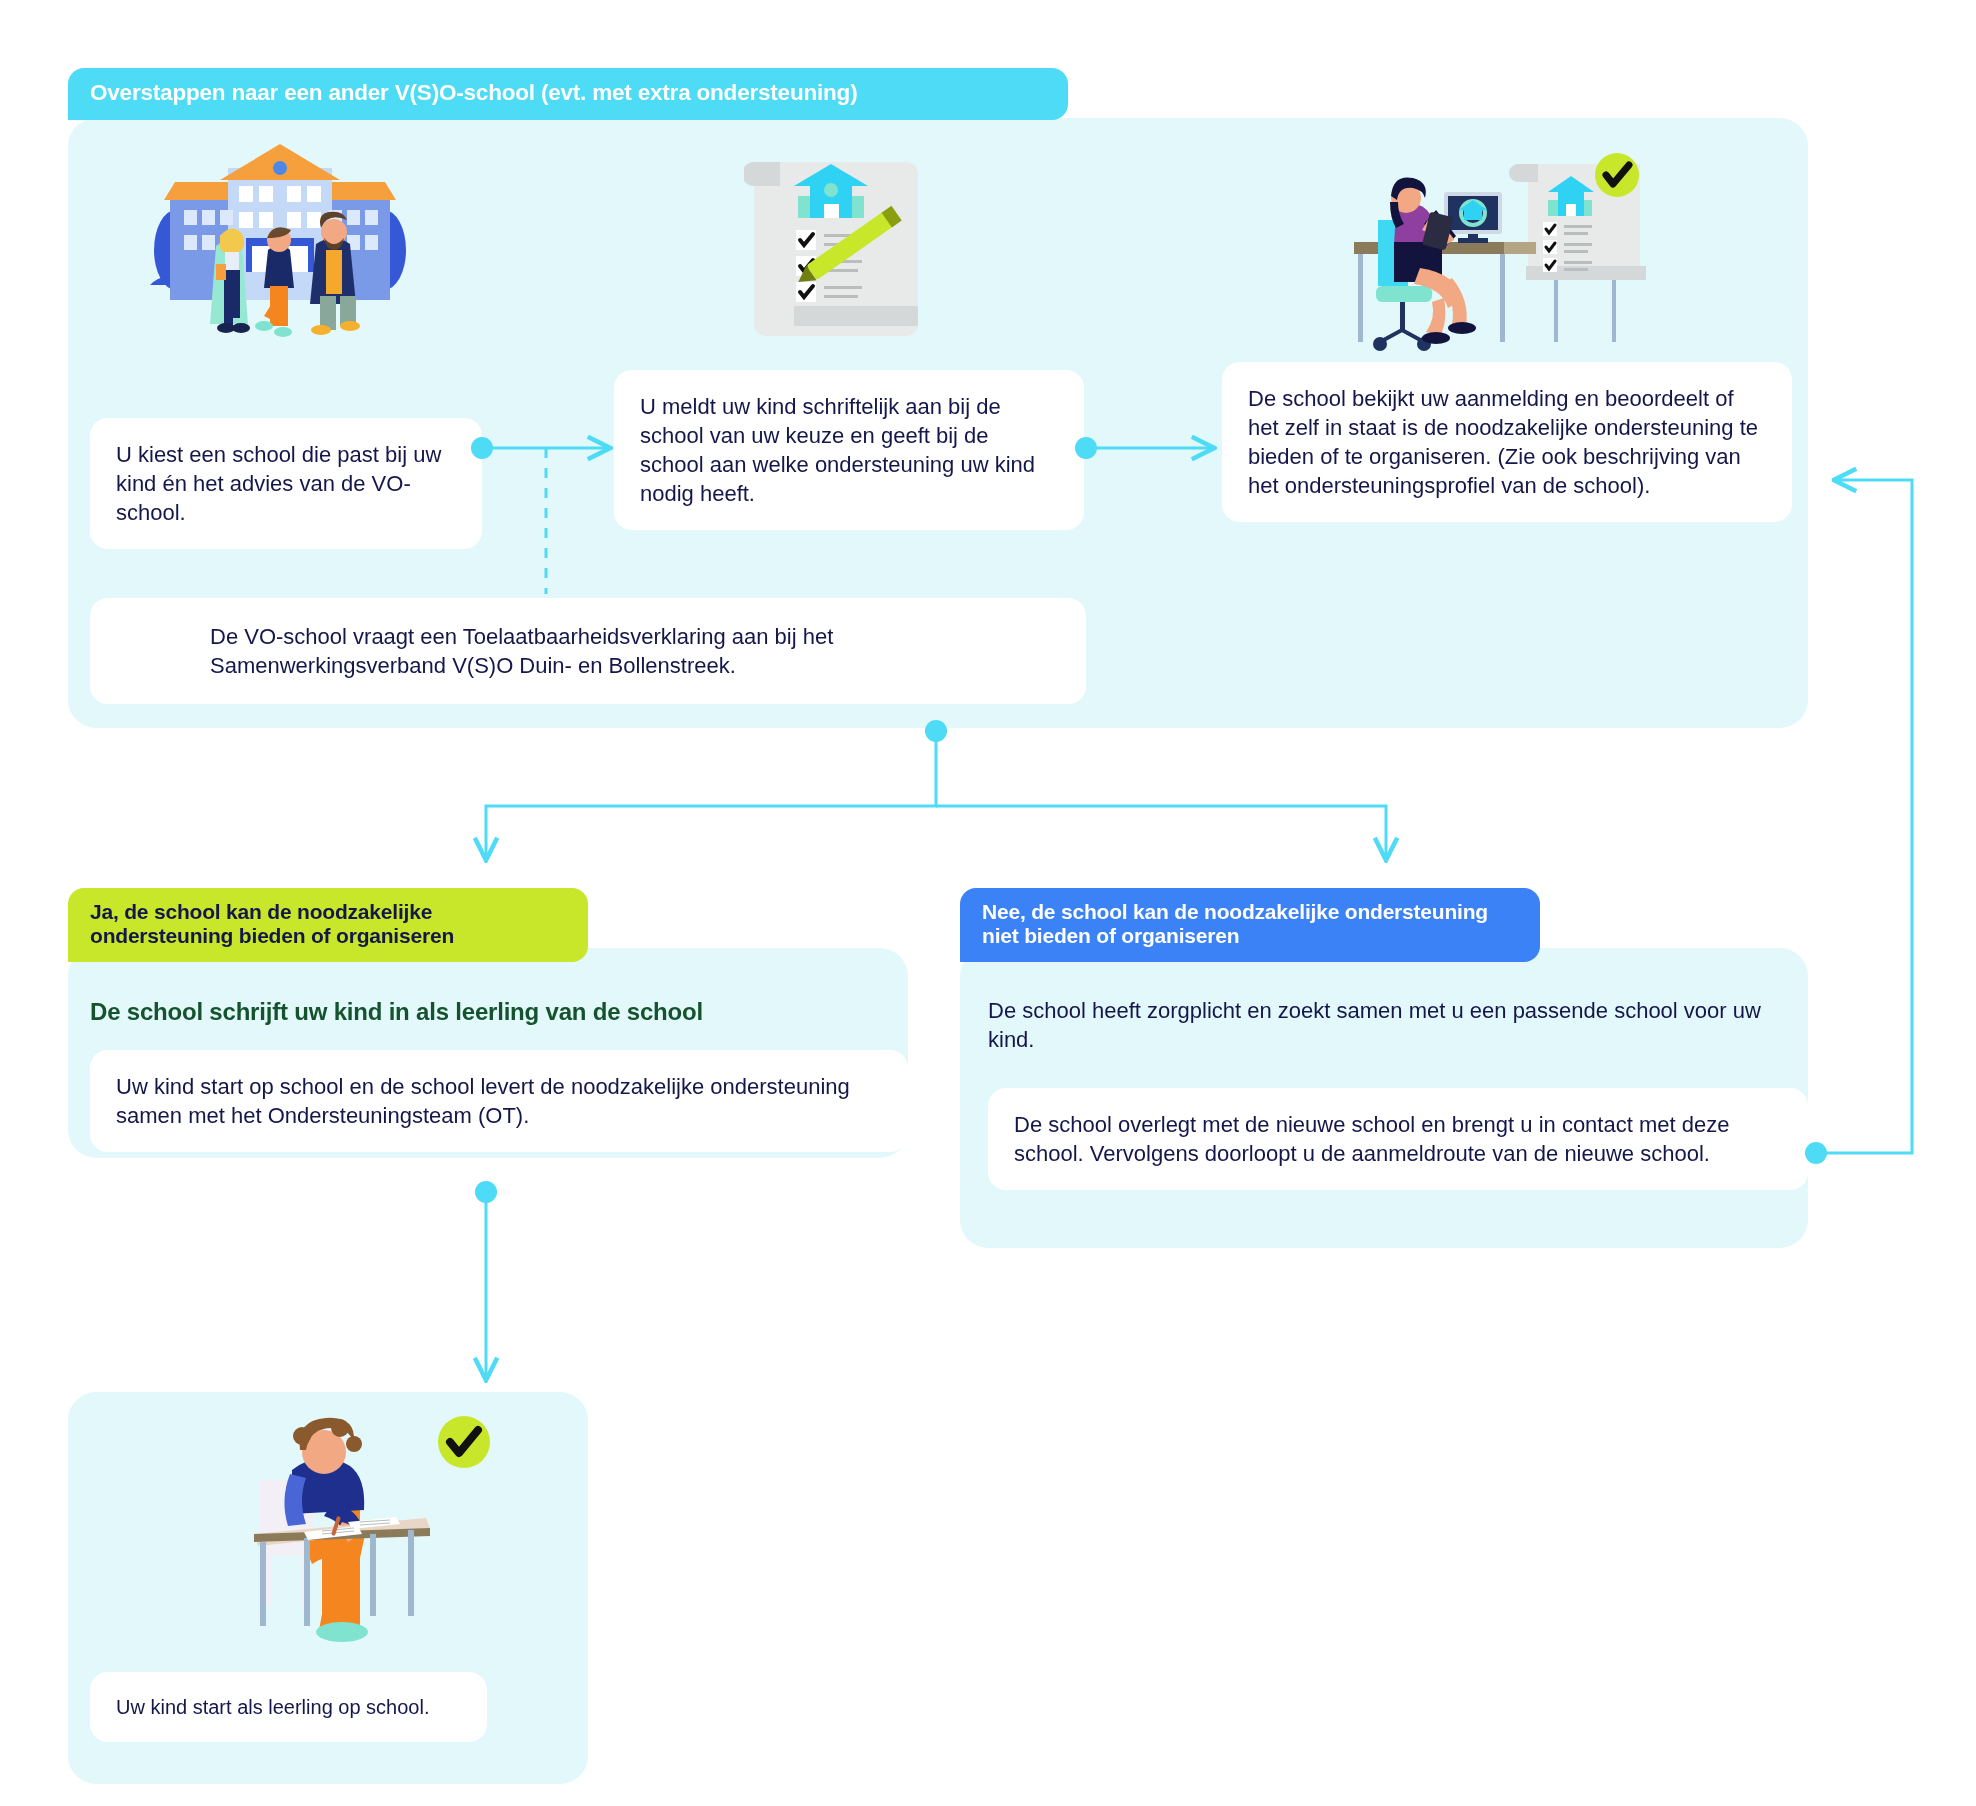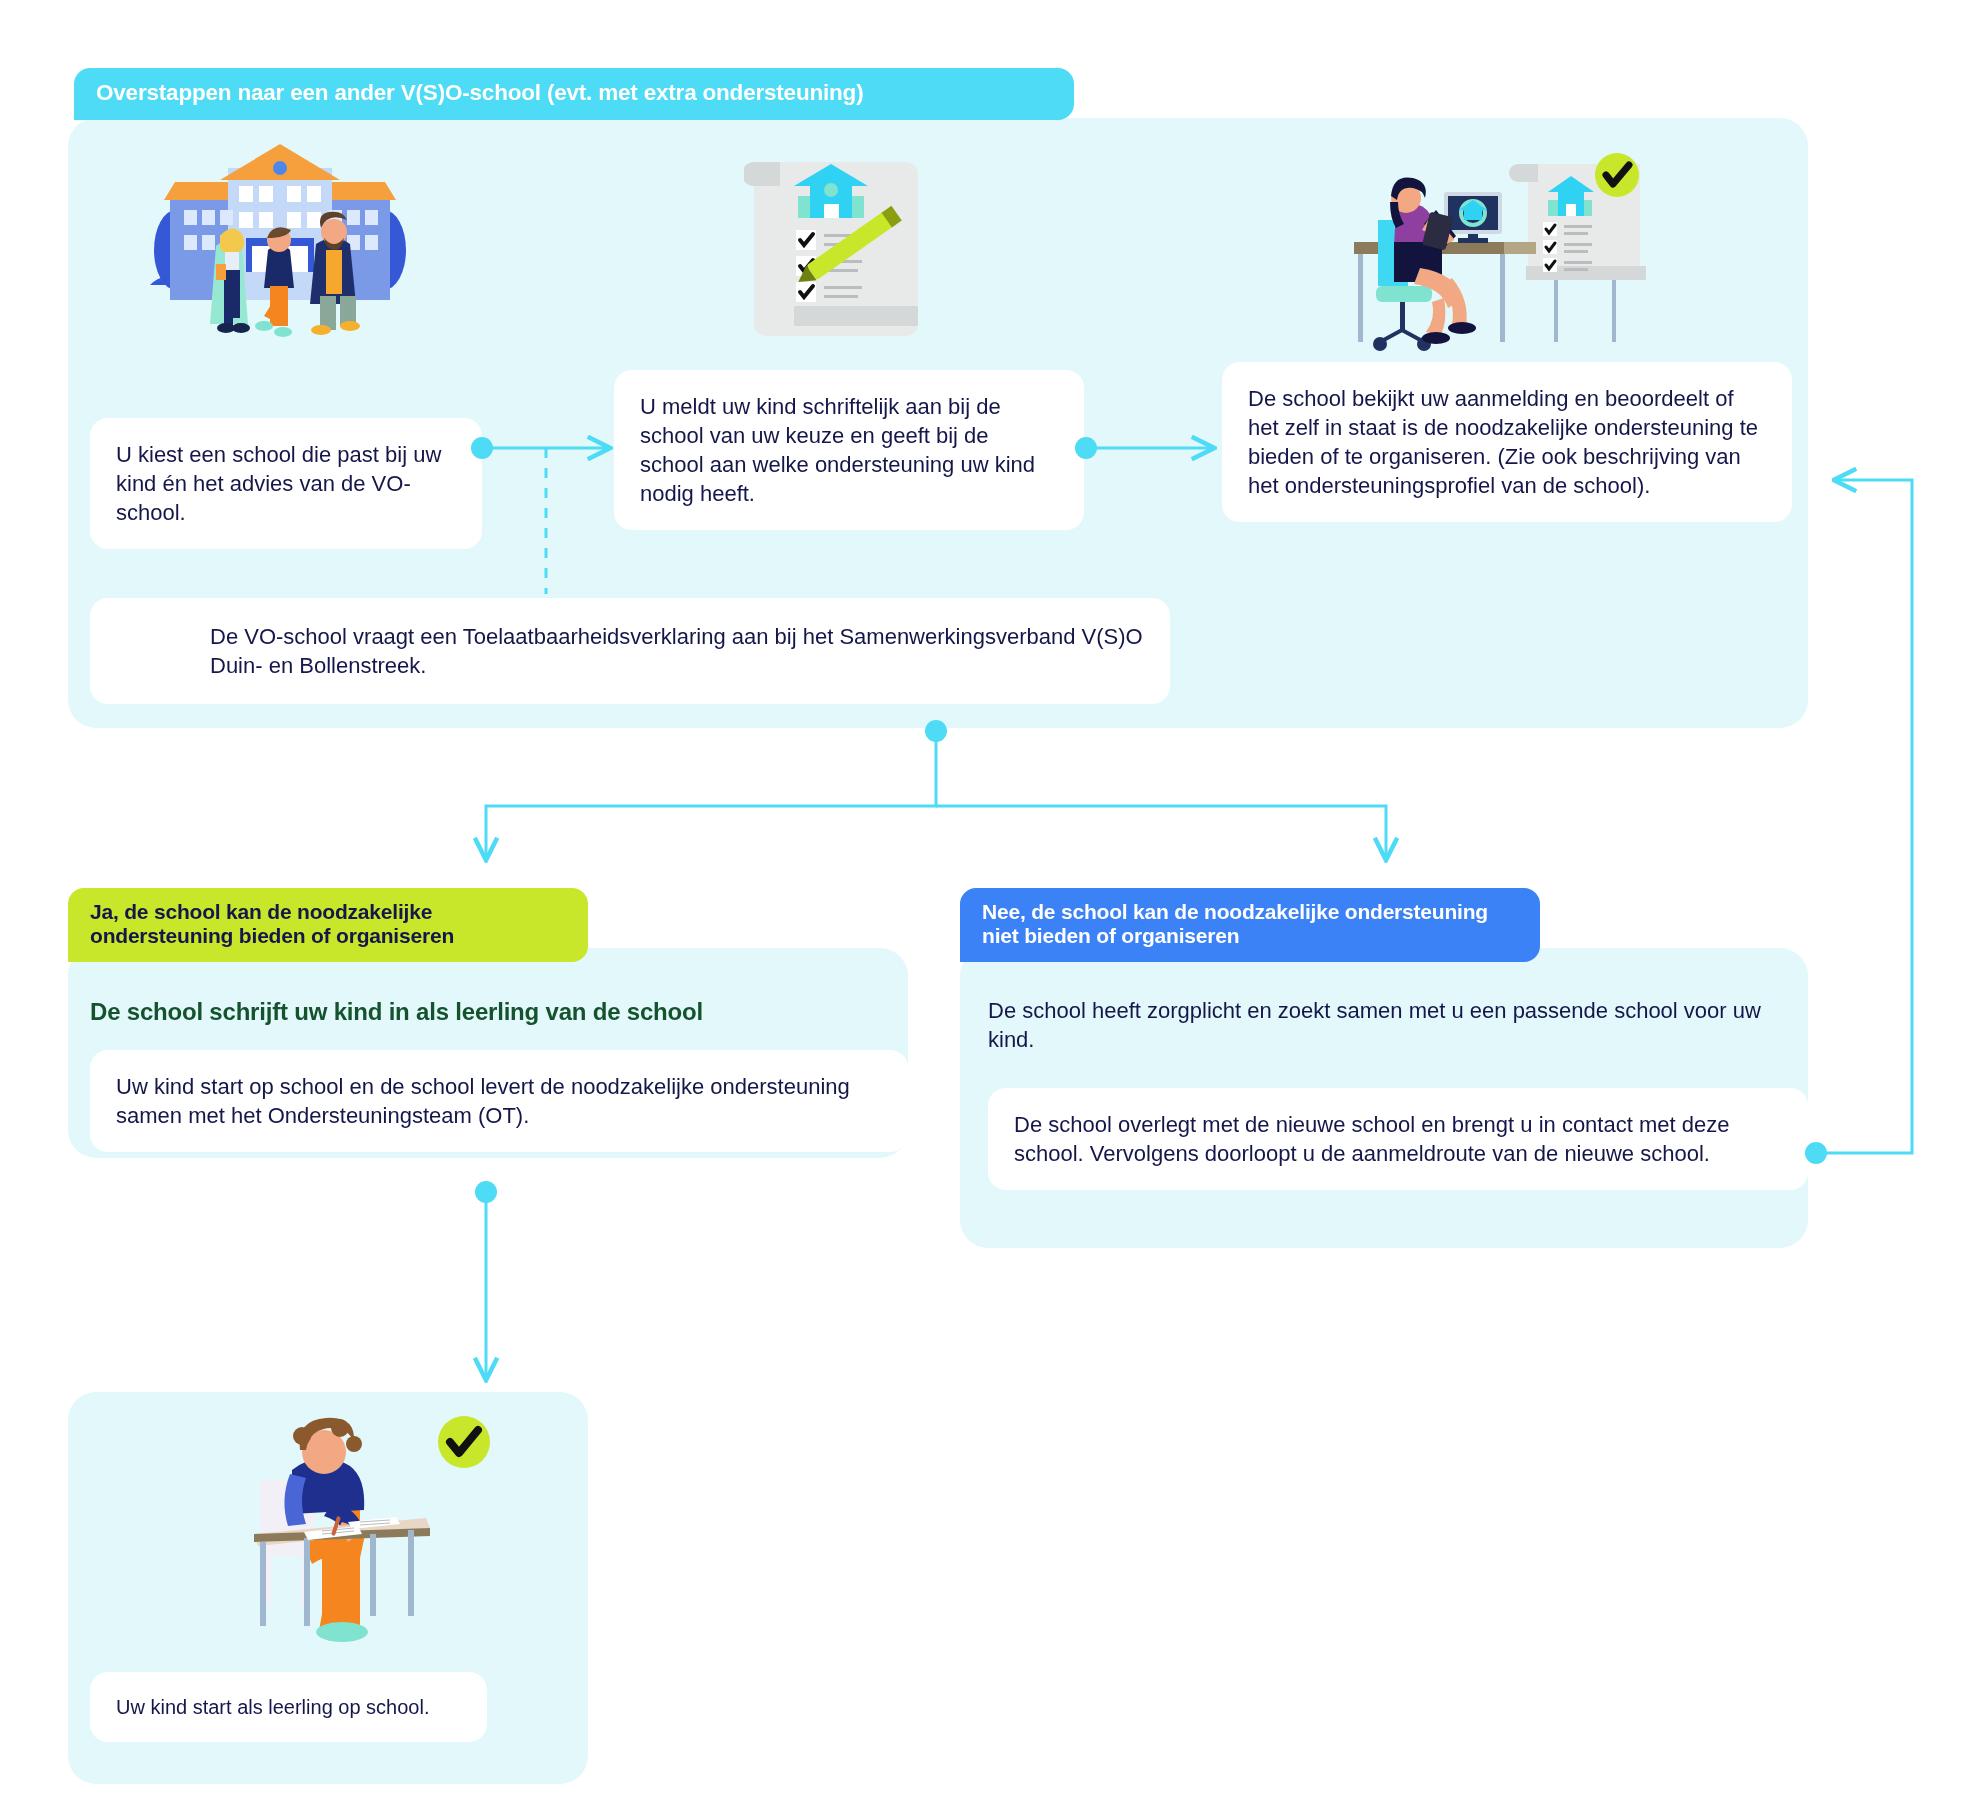--- a/index.html
+++ b/index.html
@@ -55,21 +55,21 @@
   }
   svg.art { position: absolute; }
 </style>
 </head>
 <body>
 
 <div id="root">
 
   <div class="panel" style="left:68px; top:118px; width:1740px; height:610px;"></div>
 
-  <div class="tab-label tab-cyan" style="left:68px; top:68px; width:1000px; font-size:22.5px;margin-left:6px;">
+  <div class="tab-label tab-cyan" style="left:68px; top:68px; width:1000px; font-size:22.5px;">
     <span>Overstappen naar een ander V(S)O-school (evt. met extra ondersteuning)</span>
   </div>
 
   <svg class="art" style="left:140px; top:140px;" width="280" height="200" viewBox="0 0 280 200">
 
     <ellipse cx="36" cy="110" rx="22" ry="40" fill="#3558d6"></ellipse>
     <rect x="34" y="120" width="3" height="40" fill="#3558d6"></rect>
     <path d="M10 145 q16 -16 32 0 z" fill="#3558d6"></path>
     <ellipse cx="244" cy="110" rx="22" ry="40" fill="#3558d6"></ellipse>
     <rect x="242" y="120" width="3" height="40" fill="#3558d6"></rect>
@@ -254,21 +254,21 @@
   </div>
 
   <div class="wbox" style="left:614px; top:370px; width:470px; font-size:22px;">
     <span>U meldt uw kind schriftelijk aan bij de school van uw keuze en geeft bij de school aan welke ondersteuning uw kind nodig heeft.</span>
   </div>
 
   <div class="wbox" style="left:1222px; top:362px; width:570px; font-size:22px;">
     <span>De school bekijkt uw aanmelding en beoordeelt of het zelf in staat is de noodzakelijke ondersteuning te bieden of te organiseren. (Zie ook beschrijving van het ondersteuningsprofiel van de school).</span>
   </div>
 
-  <div class="wbox" style="left:90px; top:598px; width:1080px; font-size:22px; padding:24px 26px 24px 120px;">
+  <div class="wbox" style="left:90px; top:598px; width:996px; font-size:22px; padding:24px 26px 24px 120px;">
     <span>De VO-school vraagt een Toelaatbaarheidsverklaring aan bij het Samenwerkingsverband V(S)O Duin- en Bollenstreek.</span>
   </div>
 
   <div class="panel" style="left:68px; top:948px; width:840px; height:210px;"></div>
 
   <div class="tab-label tab-green" style="left:68px; top:888px; width:520px; font-size:21px;">
     <span>Ja, de school kan de noodzakelijke ondersteuning bieden of organiseren</span>
   </div>
 
   <div class="headline" style="left:90px; top:998px; width:780px; font-size:24px;">

